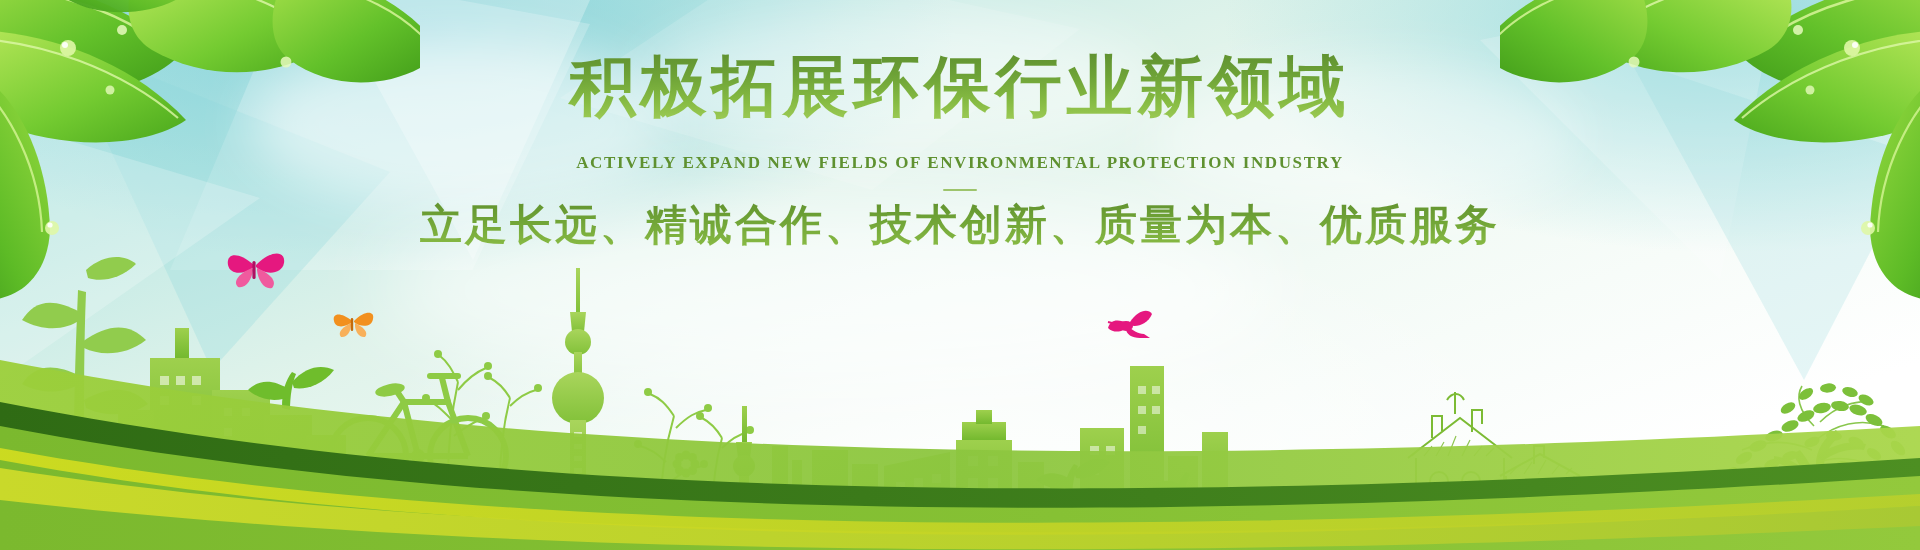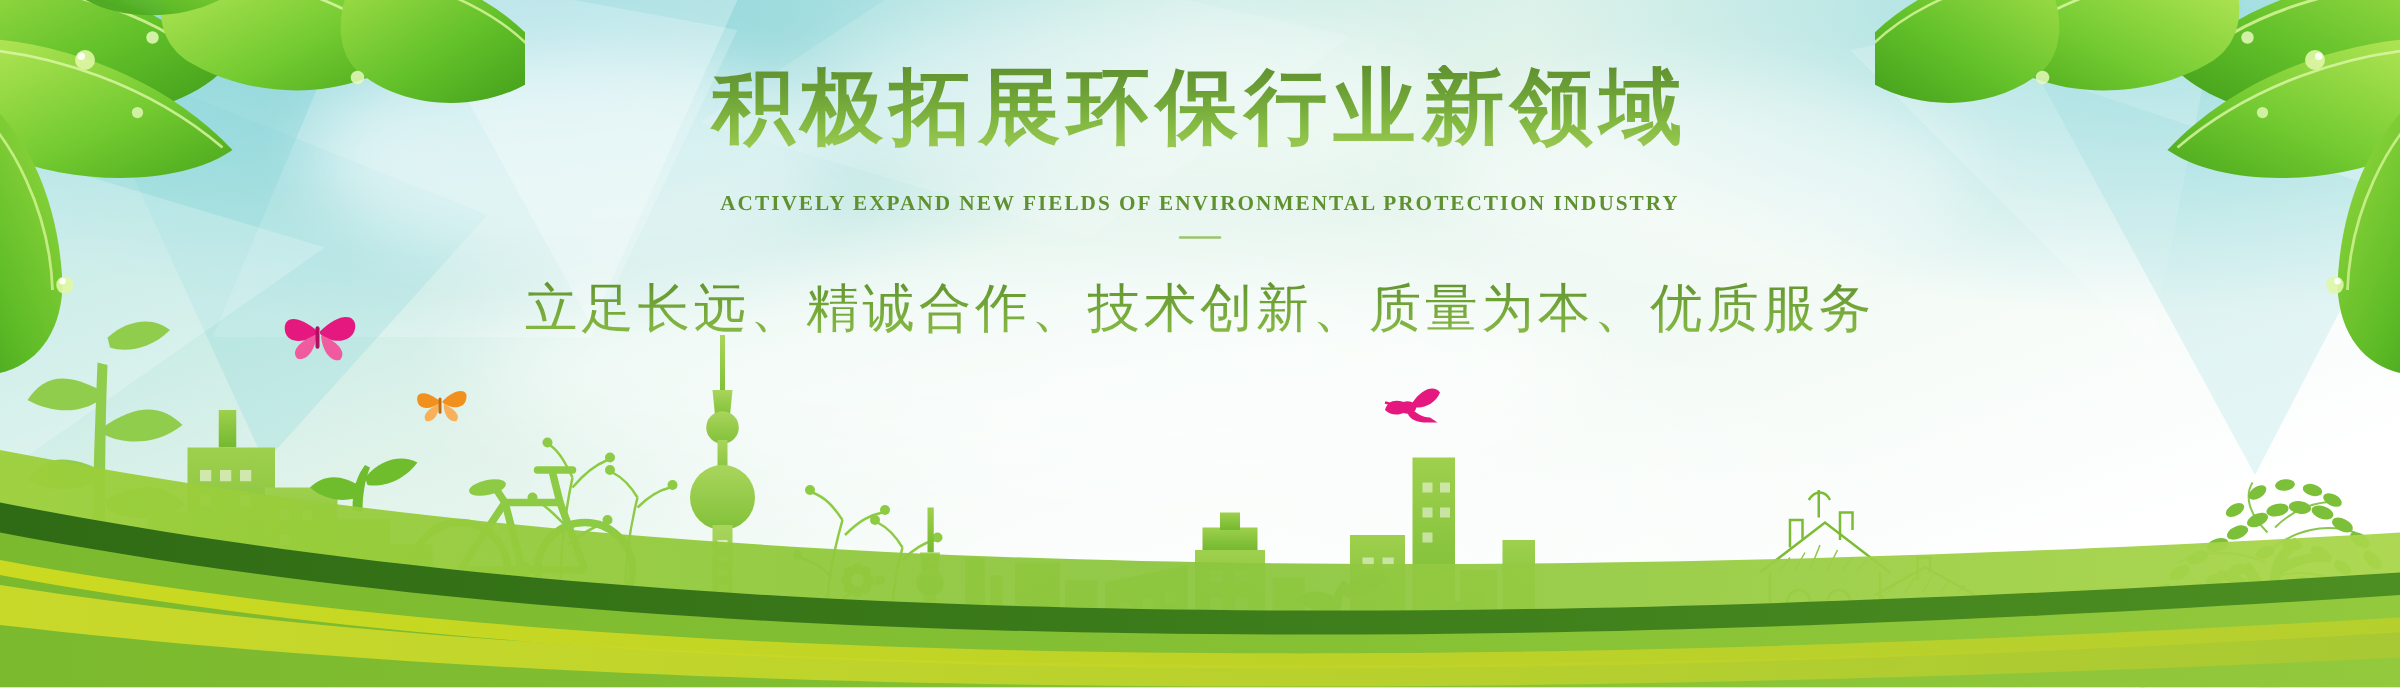--- a/index.html
+++ b/index.html
@@ -50,21 +50,21 @@
     text-shadow:none;margin:0;
   }
   .subtitle{
     font-family:"Liberation Serif",serif;
     font-size:17px;font-weight:700;letter-spacing:1.6px;
     color:#5f9130;margin-top:32px;
   }
   .divider{width:34px;height:2px;background:#8fbb55;margin:16px auto 0;border-radius:2px;opacity:.85;}
   .slogan{
     font-family:"Liberation Serif",serif;
-    font-size:42px;font-weight:400;letter-spacing:3px;margin-top:28px;
+    font-size:42px;font-weight:700;letter-spacing:3px;margin-top:6px;
     background:linear-gradient(180deg,#5f8f2e 0%,#6fa336 40%,#8ec048 100%);
     -webkit-background-clip:text;background-clip:text;color:transparent;
   }
 
   
   .scenery{position:absolute;left:0;bottom:0;width:1920px;height:300px;z-index:10;}
   .waves{position:absolute;left:0;bottom:0;width:1920px;height:220px;z-index:20;}
 </style>
 </head>
 <body>

